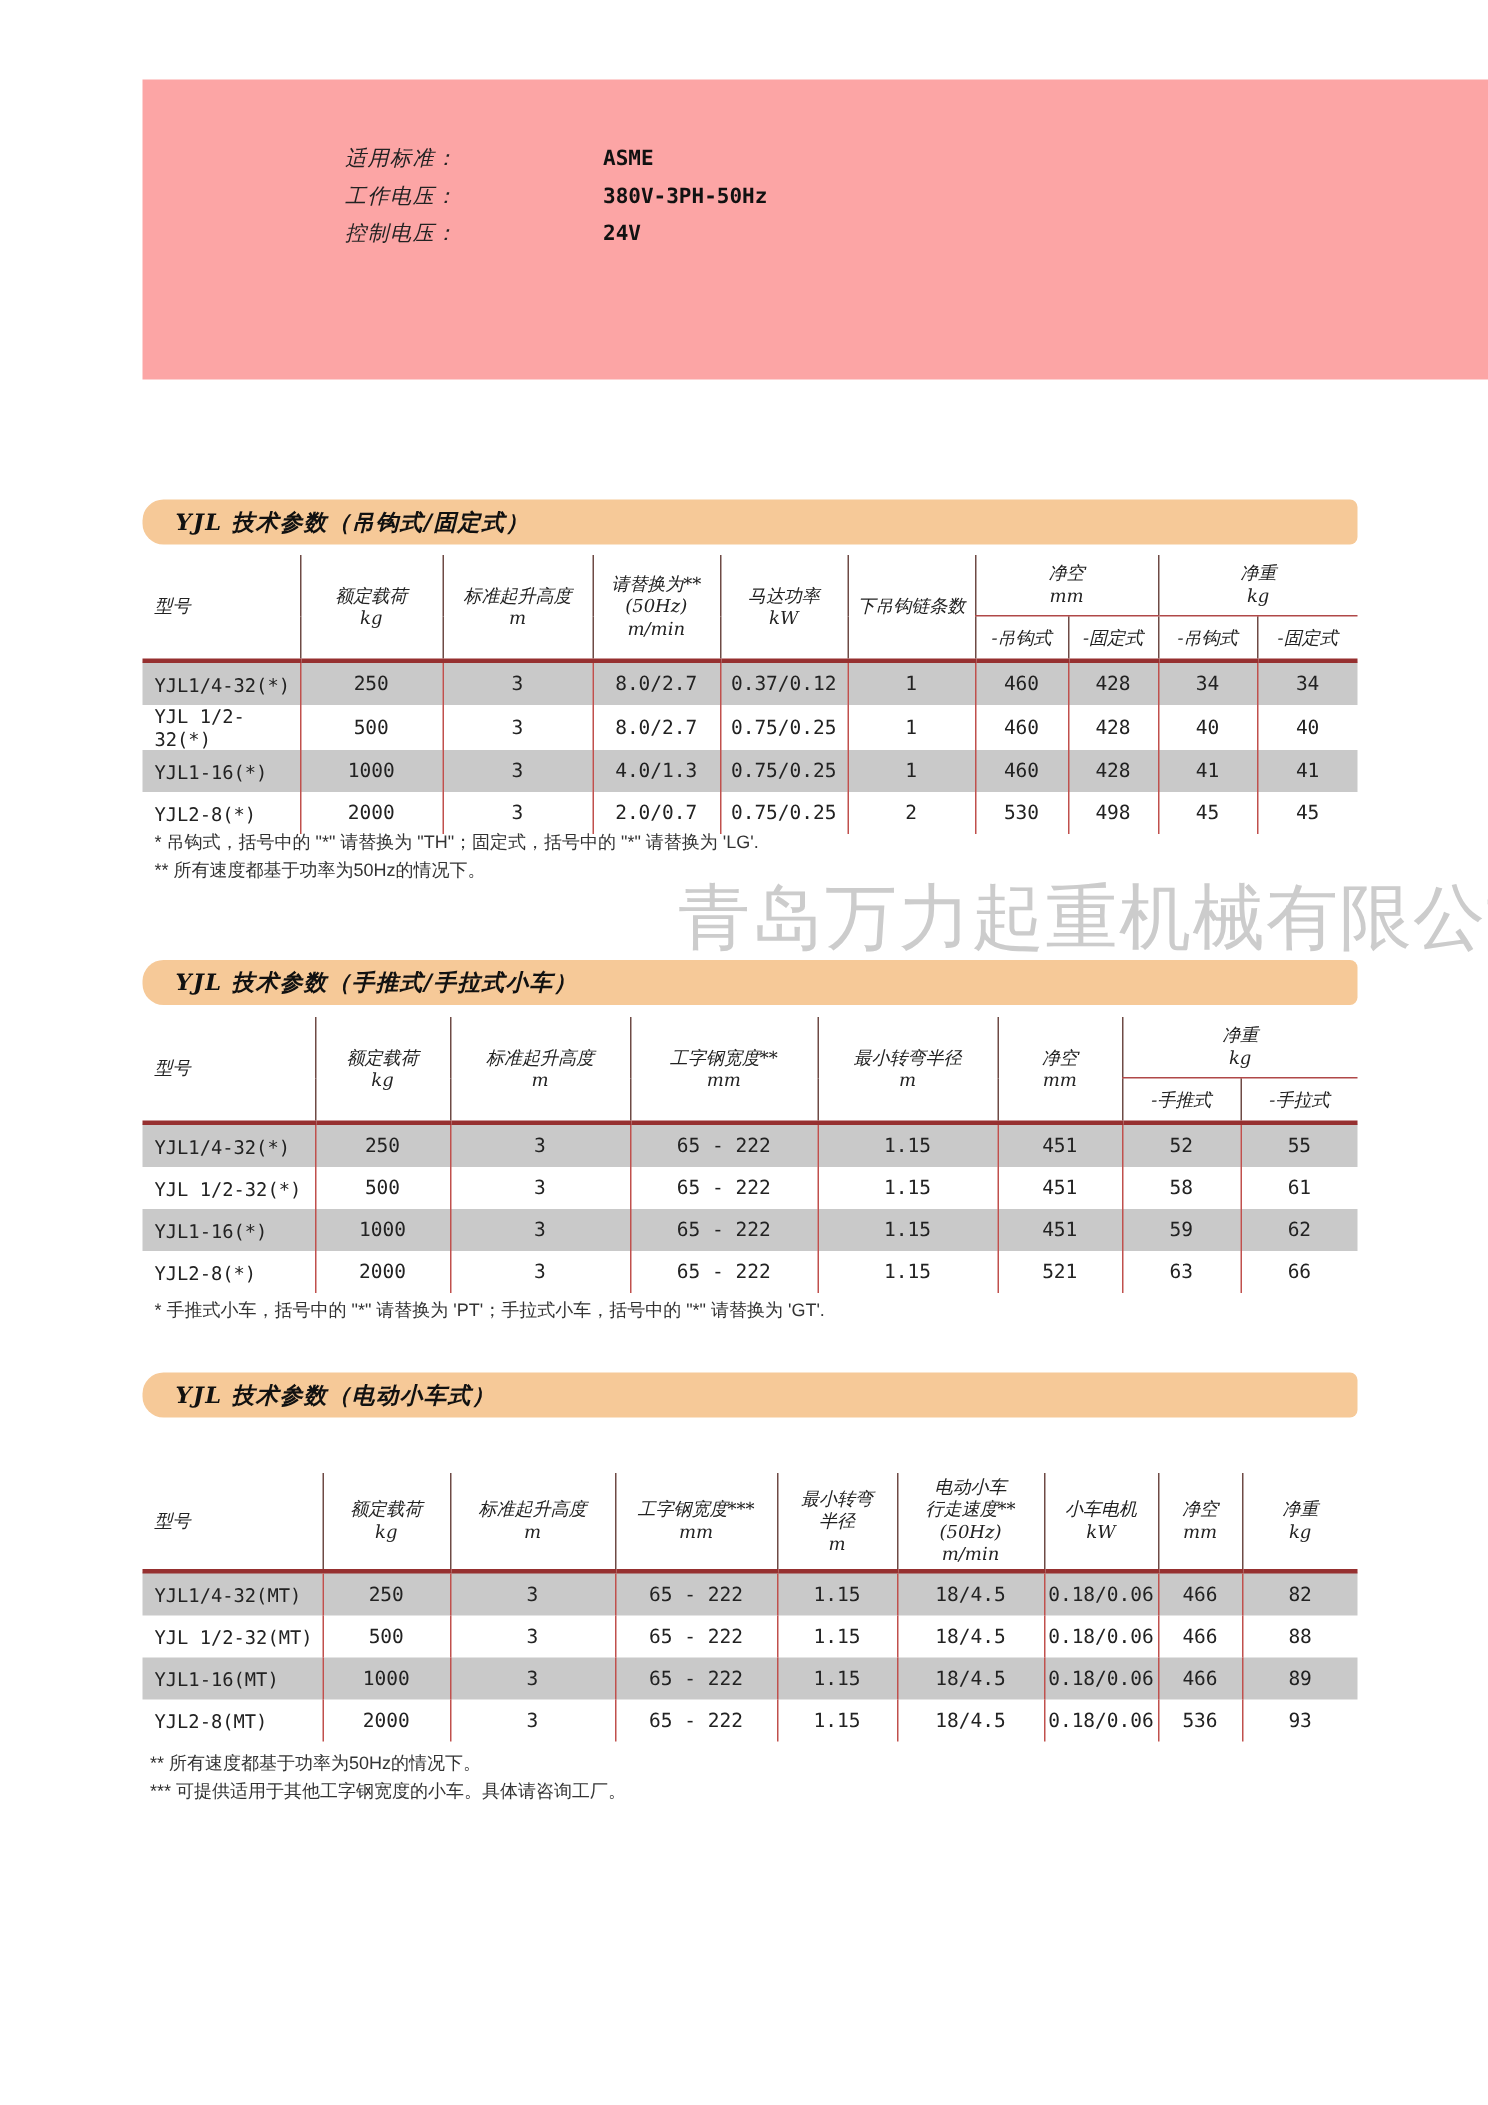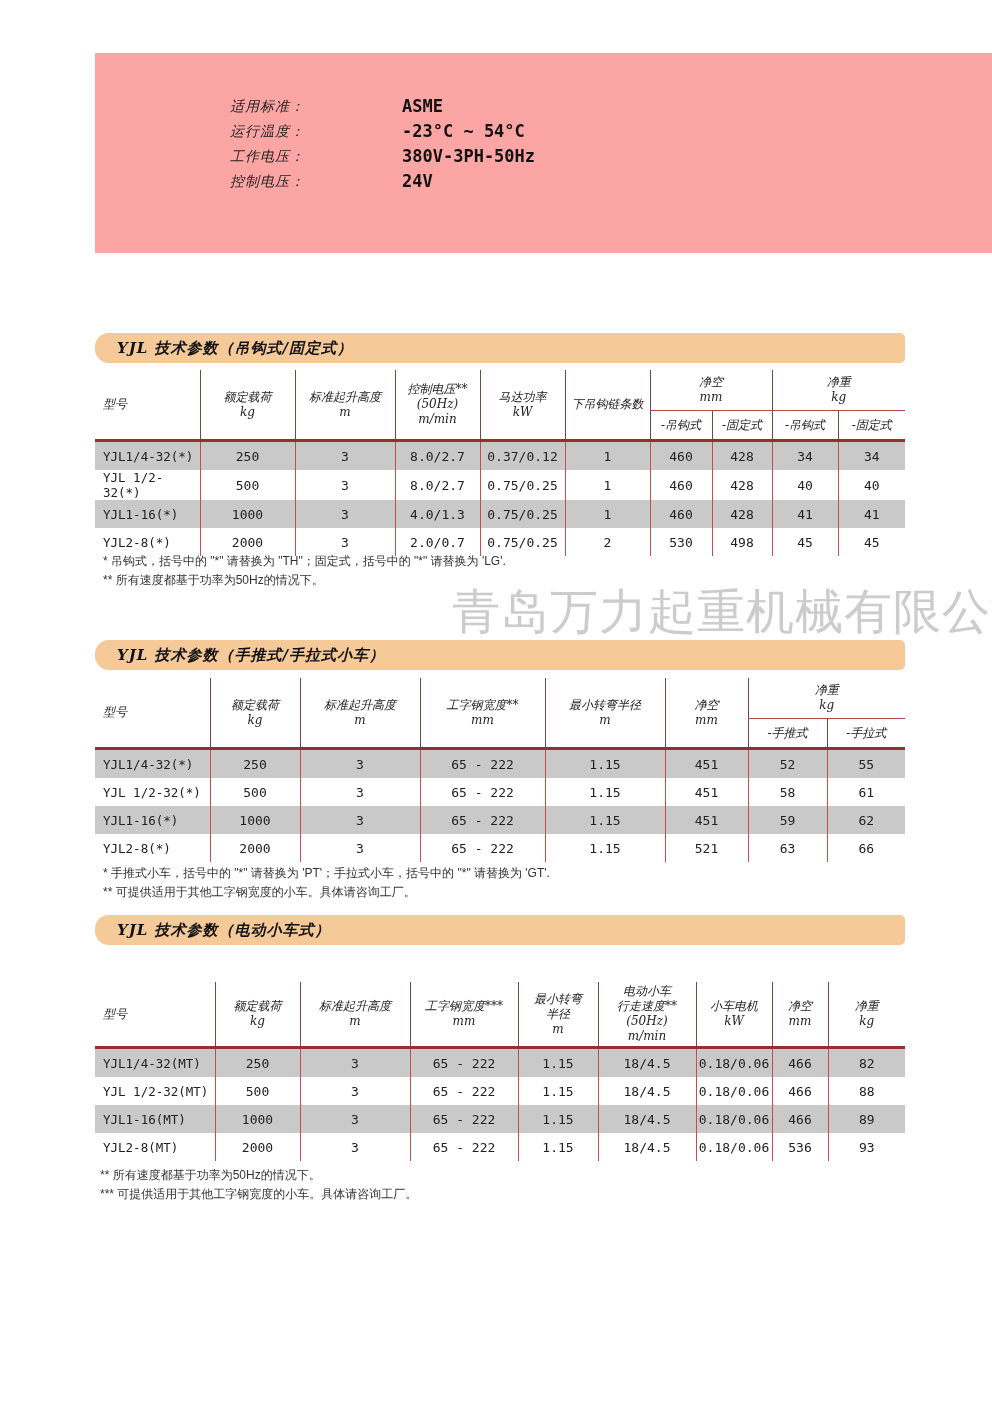--- a/index.html
+++ b/index.html
@@ -5,21 +5,21 @@
   html,body{margin:0;padding:0;background:#ffffff;}
   #page{position:relative;width:992px;height:1403px;background:#ffffff;overflow:hidden;
         font-family:"Liberation Sans",sans-serif;color:#1a1a1a;}
 
   
   .spec-panel{position:absolute;left:95px;top:53px;width:897px;height:200px;background:#fca5a5;}
   .spec-rows{padding-top:41px;padding-left:135px;}
   .spec-row{display:flex;height:25px;line-height:25px;}
   .spec-label{width:172px;font-family:"DejaVu Serif",serif;font-style:italic;
               font-size:14px;color:#222;letter-spacing:1px;}
-  .spec-value{font-family:"DejaVu Sans Mono",monospace;font-size:17px;font-weight:bold;color:#111;}
+  .spec-value{font-family:"DejaVu Sans Mono",monospace;font-size:14px;font-weight:bold;color:#111;}
 
   
   .title-bar{position:absolute;left:95px;width:810px;height:30px;background:#f6c998;
              border-radius:14px 5px 5px 14px;line-height:30px;padding-left:22px;
              box-sizing:border-box;font-family:"DejaVu Serif",serif;font-style:italic;
              font-weight:bold;font-size:15px;color:#111;letter-spacing:1px;}
 
   
   table.ptable{position:absolute;left:95px;width:810px;border-collapse:collapse;table-layout:fixed;}
   .ptable th{font-family:"DejaVu Serif",serif;font-style:italic;font-weight:normal;
@@ -48,24 +48,20 @@
 </head>
 <body>
 
 <div id="page">
 
   <div class="spec-panel">
     <div class="spec-rows">
       <div class="spec-row">
         <span class="spec-label">适用标准：</span>
         <span class="spec-value">ASME</span>
-      </div>
-      <div class="spec-row">
-        <span class="spec-label">运行温度：</span>
-        <span class="spec-value">-23°C ~ 54°C</span>
       </div>
       <div class="spec-row">
         <span class="spec-label">工作电压：</span>
         <span class="spec-value">380V-3PH-50Hz</span>
       </div>
       <div class="spec-row">
         <span class="spec-label">控制电压：</span>
         <span class="spec-value">24V</span>
       </div>
     </div>
@@ -86,21 +82,21 @@
         <col style="width:66px">
         <col style="width:67px">
     </colgroup>
     <thead>
       <tr class="h-group">
         <th class="first" rowspan="2">型号</th>
         <th rowspan="2">额定载荷
 kg</th>
         <th rowspan="2">标准起升高度
 m</th>
-        <th rowspan="2">控制电压**
+        <th rowspan="2">请替换为**
 (50Hz)
 m/min</th>
         <th rowspan="2">马达功率
 kW</th>
         <th rowspan="2">下吊钩链条数</th>
         <th class="group" colspan="2">净空
 mm</th>
         <th class="group" colspan="2">净重
 kg</th>
       </tr>
@@ -240,21 +236,20 @@
           <td>65 - 222</td>
           <td>1.15</td>
           <td>521</td>
           <td>63</td>
           <td>66</td>
         </tr>
       </tbody>
   </table>
 
   <div class="footnote" style="top:864px;">*  手推式小车，括号中的 "*" 请替换为 'PT'；手拉式小车，括号中的 "*" 请替换为 'GT'.</div>
-  <div class="footnote" style="top:883px;">** 可提供适用于其他工字钢宽度的小车。具体请咨询工厂。</div>
 
   <div class="title-bar" style="top:915px;">YJL 技术参数（电动小车式）</div>
 
   <table class="ptable" style="top:982px;">
     <colgroup>
       <col style="width:120px">
         <col style="width:85px">
         <col style="width:110px">
       <col style="width:108px">
         <col style="width:80px">

